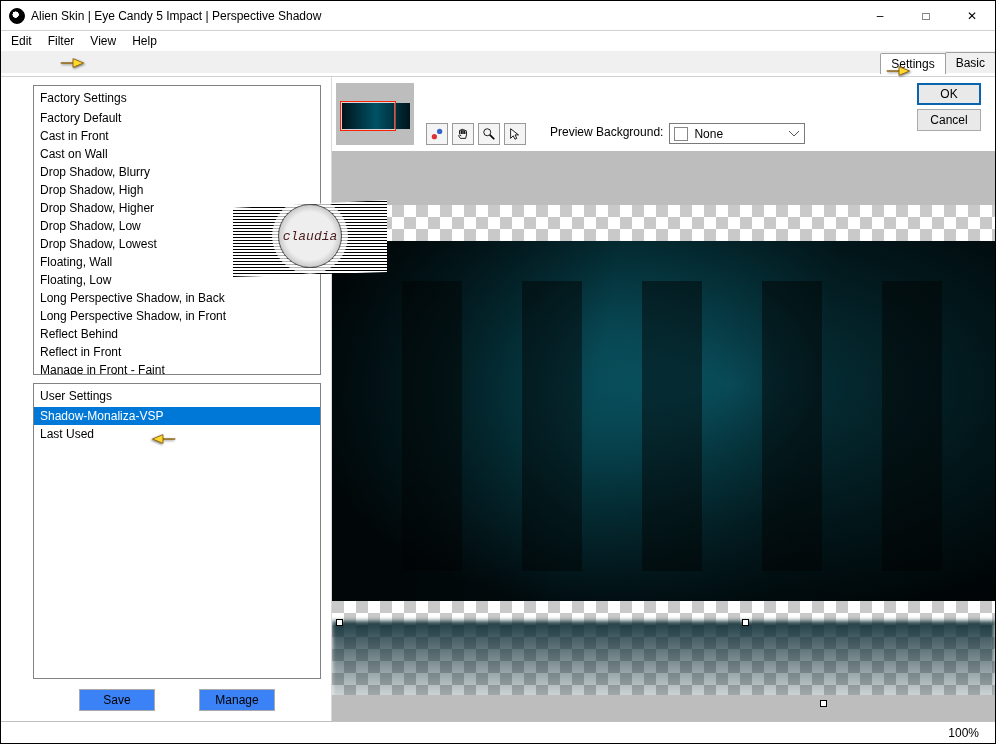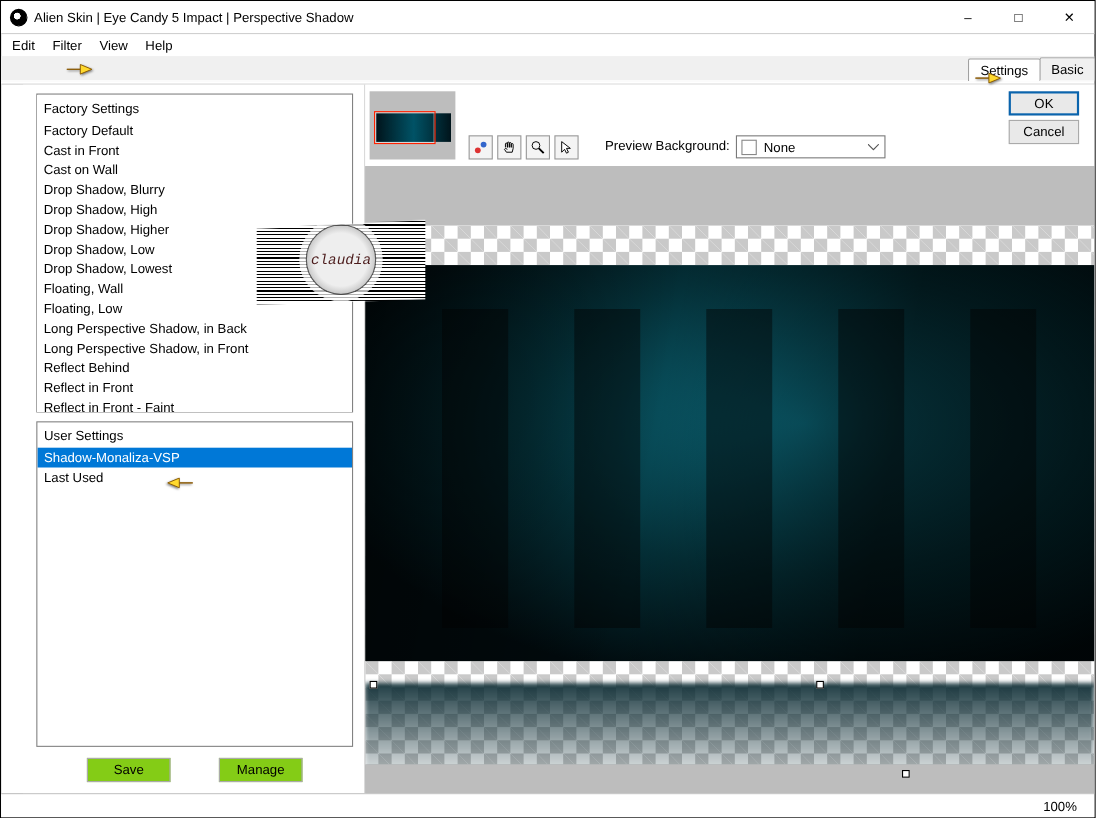--- a/index.html
+++ b/index.html
@@ -74,21 +74,21 @@
     font-size:12px; padding:3px 6px 4px 6px; cursor:default;
   }
   .listitem {
     font-size:12px; padding:2px 6px 2px 6px; cursor:default; white-space:nowrap;
   }
   .listitem.selected { background:#0078d7; color:#fff; }
   .btnrow {
     display:flex; justify-content:center; gap:44px; padding:10px 0 4px 0;
   }
   .stdbtn {
-    width:76px; height:22px; background:#84cc16; border:1px solid #aaa;
+    width:76px; height:22px; background:#3b82f6; border:1px solid #aaa;
     font-size:12px; display:flex; align-items:center; justify-content:center;
   }
   .rightpanel {
     flex:1; position:relative; background:#f0f0f0;
     display:flex; flex-direction:column;
     border-left:1px solid #d8d8d8;
   }
   
   .toprow {
     height: 74px; background:#fff; display:flex; align-items:flex-start;
@@ -251,21 +251,21 @@
       <div class="listitem">Drop Shadow, High</div>
       <div class="listitem">Drop Shadow, Higher</div>
       <div class="listitem">Drop Shadow, Low</div>
       <div class="listitem">Drop Shadow, Lowest</div>
       <div class="listitem">Floating, Wall</div>
       <div class="listitem">Floating, Low</div>
       <div class="listitem">Long Perspective Shadow, in Back</div>
       <div class="listitem">Long Perspective Shadow, in Front</div>
       <div class="listitem">Reflect Behind</div>
       <div class="listitem">Reflect in Front</div>
-      <div class="listitem">Reflect in Front - Faint</div>
+      <div class="listitem">Manage in Front - Faint</div>
     </div>
 
     <div class="listbox user">
       <div class="listhdr">User Settings</div>
       <div class="listitem selected">Shadow-Monaliza-VSP</div>
       <div class="listitem">Last Used</div>
     </div>
 
     <div class="btnrow">
       <div class="stdbtn">Save</div>

